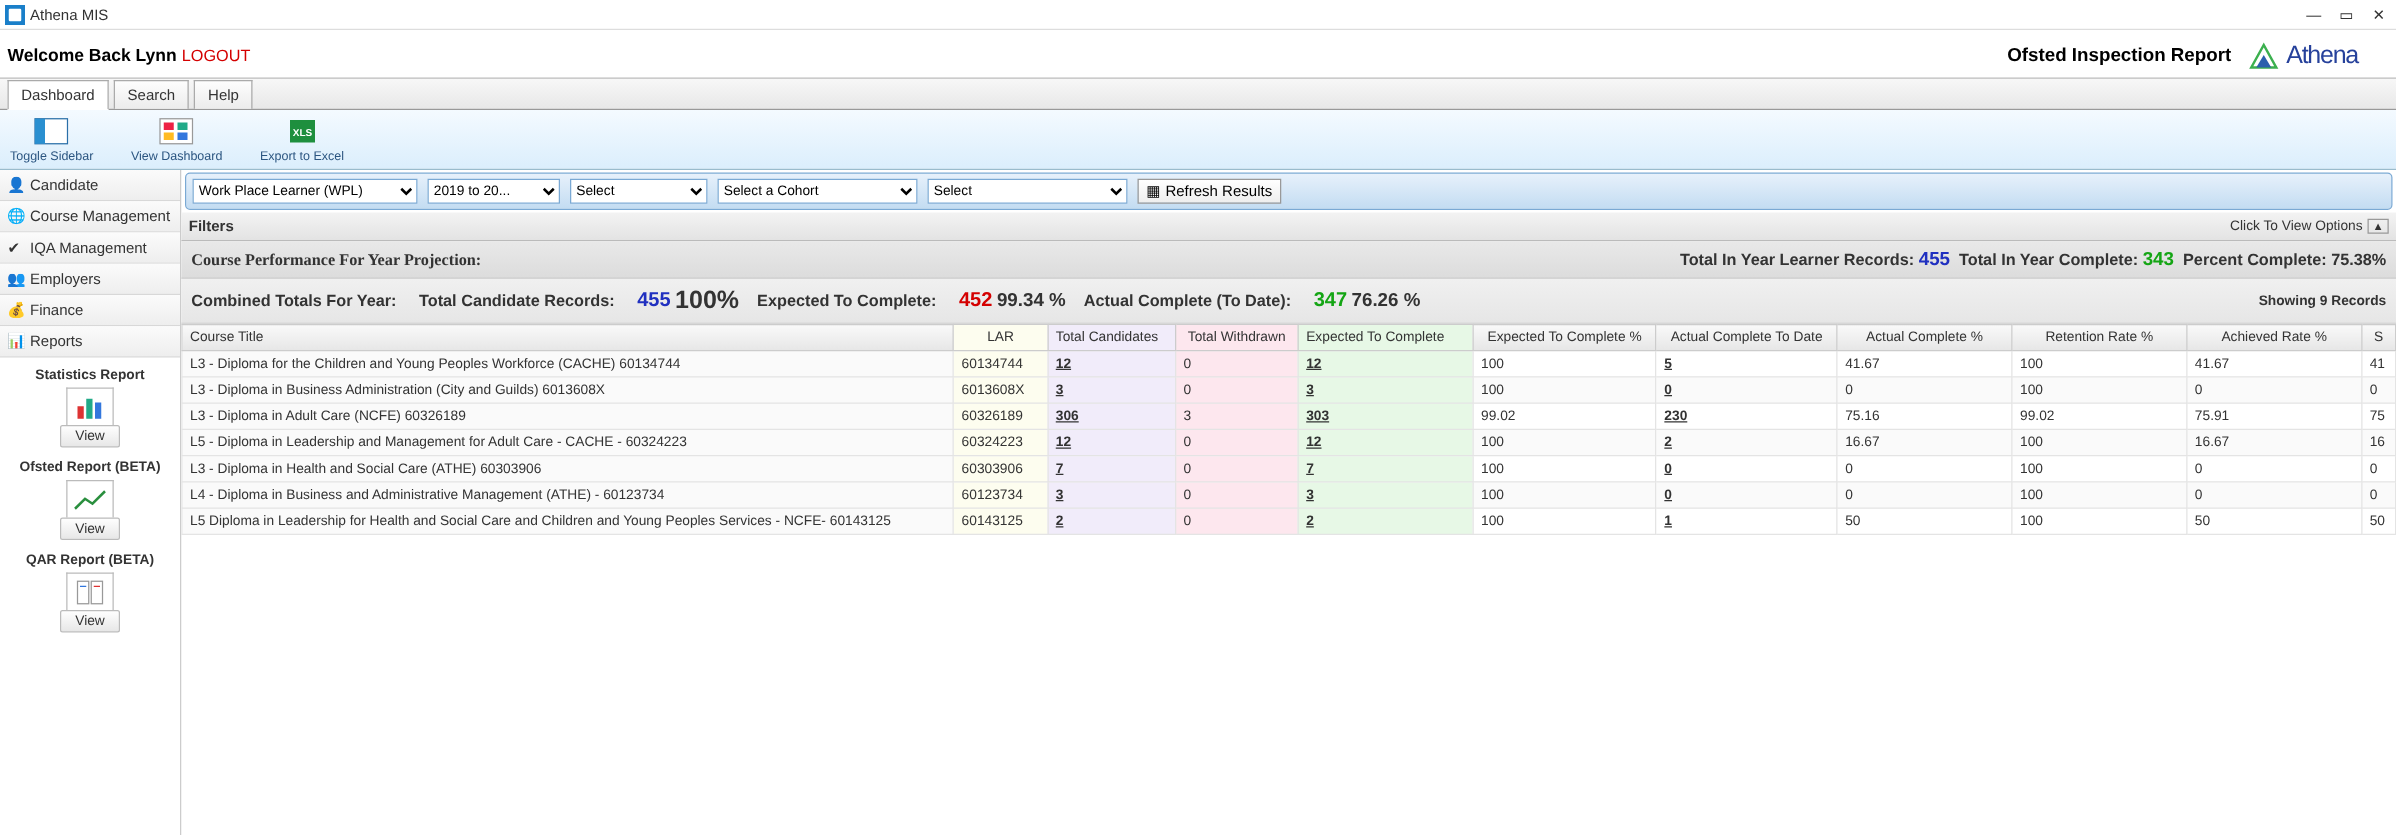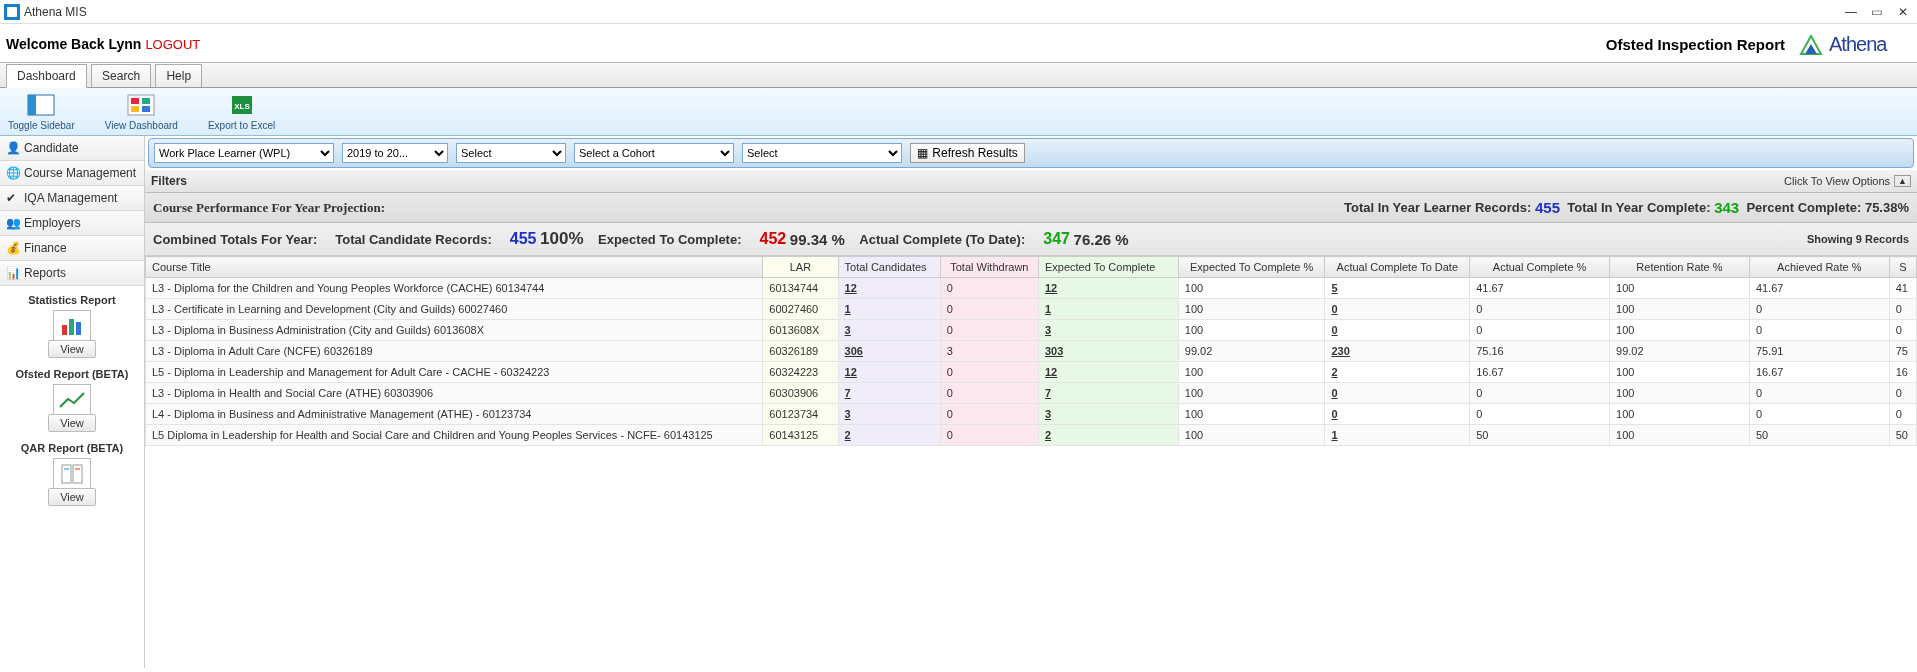--- a/index.html
+++ b/index.html
@@ -253,21 +253,21 @@
       &nbsp;&nbsp;<span style="font-weight:bold">Total In Year Complete:</span>
       &nbsp;<span class="num-green">343</span>
       &nbsp;&nbsp;<span style="font-weight:bold">Percent Complete:</span>
       &nbsp;<span style="font-weight:bold">75.38%</span>
     </div>
 
     <div class="combined-bar">
       <span class="clabel">Combined Totals For Year:</span>
       <span class="clabel">Total Candidate Records:</span>
       <span class="cval-blue">455</span>
-      &nbsp;<span style="font-weight:bold;font-size:17px">100%</span>
+      &nbsp;<span style="font-weight:bold;font-size:20px">100%</span>
       &nbsp;&nbsp;&nbsp;&nbsp;
       <span class="clabel">Expected To Complete:</span>
       <span class="cval-red">452</span>
       &nbsp;<span style="font-weight:bold;font-size:15px">99.34 %</span>
       &nbsp;&nbsp;&nbsp;&nbsp;
       <span class="clabel">Actual Complete (To Date):</span>
       <span class="cval-green">347</span>
       &nbsp;<span style="font-weight:bold;font-size:15px">76.26 %</span>
       <span class="showing">Showing 9 Records</span>
     </div>
@@ -297,33 +297,20 @@
               <td class="col-tw">0</td>
               <td class="col-etc"><span class="link-u">12</span></td>
               <td>100</td>
               <td><span class="link-u">5</span></td>
               <td>41.67</td>
               <td>100</td>
               <td>41.67</td>
               <td>41</td>
             </tr>
             <tr>
-              <td class="col-title">L3 - Certificate in Learning and Development (City and Guilds) 60027460</td>
-              <td class="col-lar">60027460</td>
-              <td class="col-tc"><span class="link-u">1</span></td>
-              <td class="col-tw">0</td>
-              <td class="col-etc"><span class="link-u">1</span></td>
-              <td>100</td>
-              <td><span class="link-u">0</span></td>
-              <td>0</td>
-              <td>100</td>
-              <td>0</td>
-              <td>0</td>
-            </tr>
-            <tr>
               <td class="col-title">L3 - Diploma in Business Administration (City and Guilds) 6013608X</td>
               <td class="col-lar">6013608X</td>
               <td class="col-tc"><span class="link-u">3</span></td>
               <td class="col-tw">0</td>
               <td class="col-etc"><span class="link-u">3</span></td>
               <td>100</td>
               <td><span class="link-u">0</span></td>
               <td>0</td>
               <td>100</td>
               <td>0</td>

